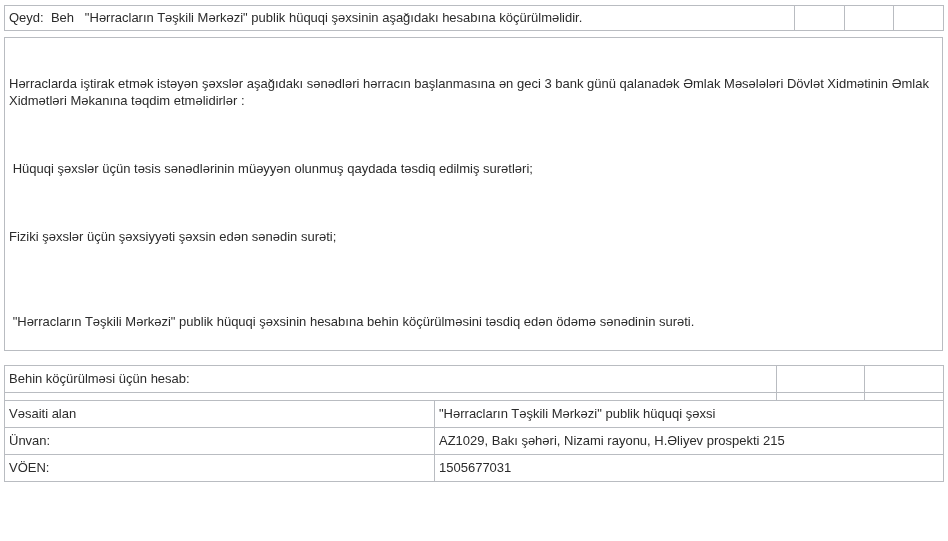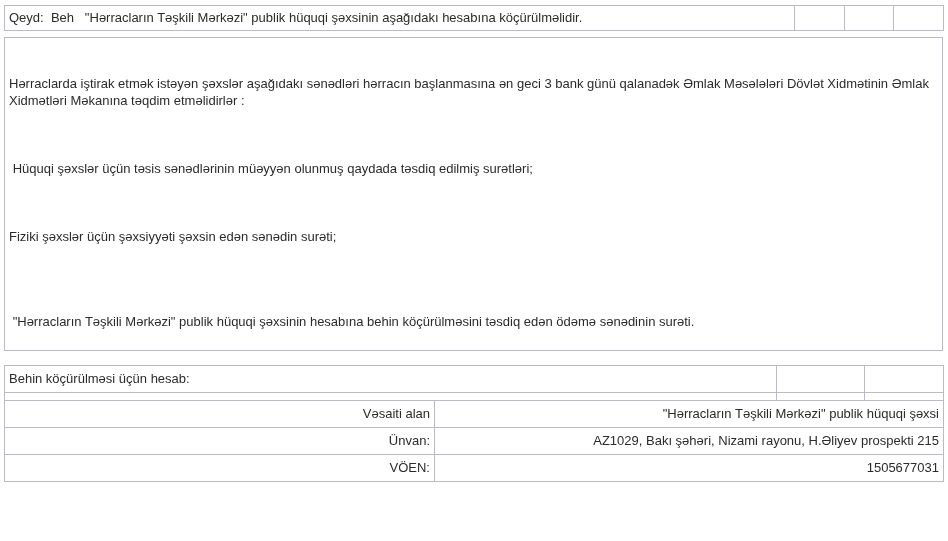--- a/index.html
+++ b/index.html
@@ -34,21 +34,21 @@
     width:939px;
     border:1px solid var(--border);
     padding:3px 4px;
     line-height:17px;
     white-space:pre-wrap;
   }
   .requirements-block{margin-top:6px;}
   .account-table{margin-top:14px;}
   .account-table td.title-cell{height:27px;}
   .account-table td.spacer-cell{height:8px;padding:0;}
-  .account-table td.data-cell{height:27px;text-align:right;}
+  .account-table td.data-cell{height:27px;}
   .text-line{min-height:17px;}
 </style>
 </head>
 <body>
 
 <div class="page">
 
   <table class="notice-table">
     <colgroup>
         <col style="width:790px">

